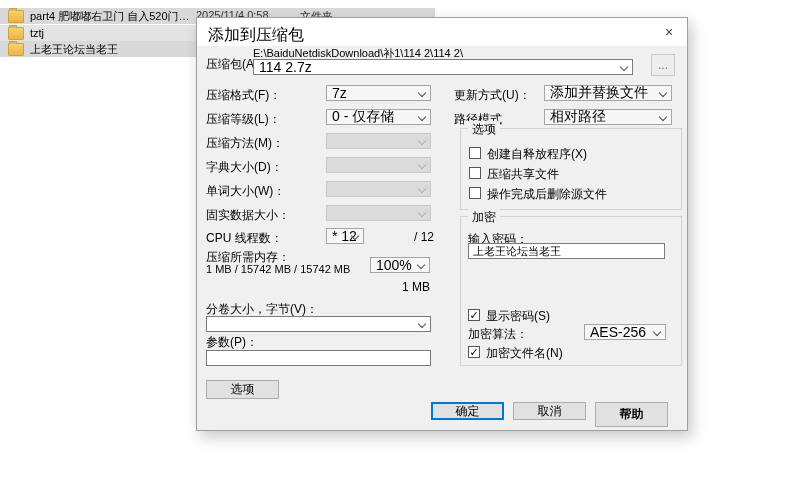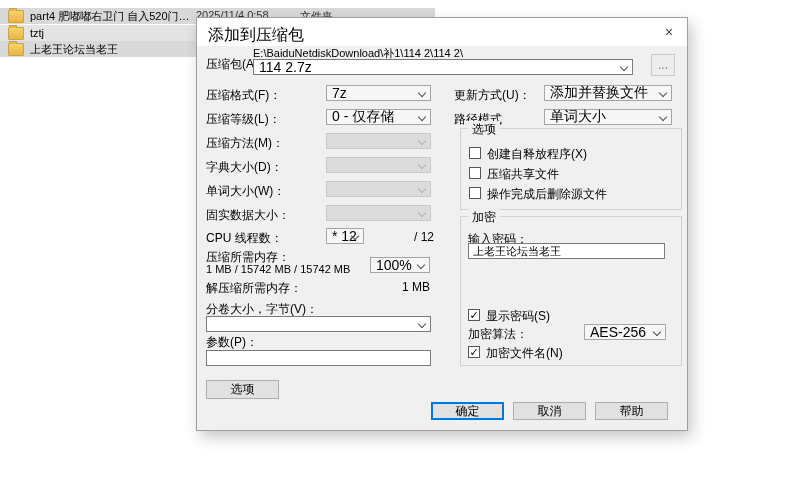--- a/index.html
+++ b/index.html
@@ -123,21 +123,20 @@
     </div>
     <span class="lbl" style="left:217px;top:212px;">/ 12</span>
 
     <span class="lbl" style="left:9px;top:231px;">压缩所需内存：</span>
     <span class="lbl small" style="left:9px;top:245px;">1 MB / 15742 MB / 15742 MB</span>
     <div class="combo" style="left:173px;top:239px;width:60px;">
       <span>100%</span>
         <span class="chev"></span>
     </div>
 
-    <span class="lbl" style="left:9px;top:262px;">解压缩所需内存：</span>
     <span class="lbl" style="left:190px;top:262px;width:43px;text-align:right;">1 MB</span>
 
     <span class="lbl" style="left:9px;top:283px;">分卷大小，字节(V)：</span>
     <div class="combo white" style="left:9px;top:298px;width:225px;">
       <span></span>
         <span class="chev"></span>
     </div>
 
     <span class="lbl" style="left:9px;top:316px;">参数(P)：</span>
     <div class="tinput" style="left:9px;top:332px;width:225px;">
@@ -149,21 +148,21 @@
     </div>
 
     <span class="lbl" style="left:257px;top:69px;">更新方式(U)：</span>
     <div class="combo" style="left:347px;top:67px;width:128px;">
       <span>添加并替换文件</span>
         <span class="chev"></span>
     </div>
 
     <span class="lbl" style="left:257px;top:93px;">路径模式</span>
     <div class="combo" style="left:347px;top:91px;width:128px;">
-      <span>单词大小</span>
+      <span>相对路径</span>
         <span class="chev"></span>
     </div>
 
     <div class="group" style="left:263px;top:110px;width:222px;height:82px;">
       <span class="legend">选项</span>
       <span class="cb" style="left:8px;top:18px;"></span>
       <span class="cblbl" style="left:26px;top:17px;">创建自释放程序(X)</span>
       <span class="cb" style="left:8px;top:38px;"></span>
       <span class="cblbl" style="left:26px;top:37px;">压缩共享文件</span>
       <span class="cb" style="left:8px;top:58px;"></span>
@@ -190,17 +189,17 @@
       </span>
       <span class="cblbl" style="left:25px;top:128px;">加密文件名(N)</span>
     </div>
 
     <div class="btn primary" style="left:234px;top:384px;width:73px;height:18px;">
       <span>确定</span>
     </div>
     <div class="btn" style="left:316px;top:384px;width:73px;height:18px;">
       <span>取消</span>
     </div>
-    <div class="btn" style="left:398px;top:384px;width:73px;height:18px;">
+    <div class="btn" style="left:398px;top:384px;width:73px;height:25px;font-weight:bold;">
       <span>帮助</span>
     </div>
   </div>
 </div>
 
 </body></html>

